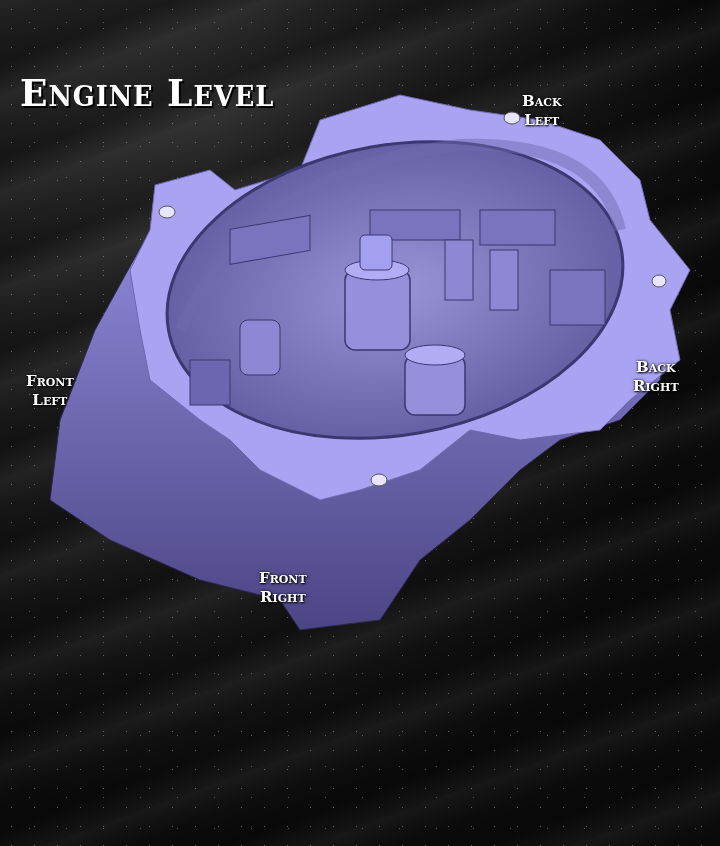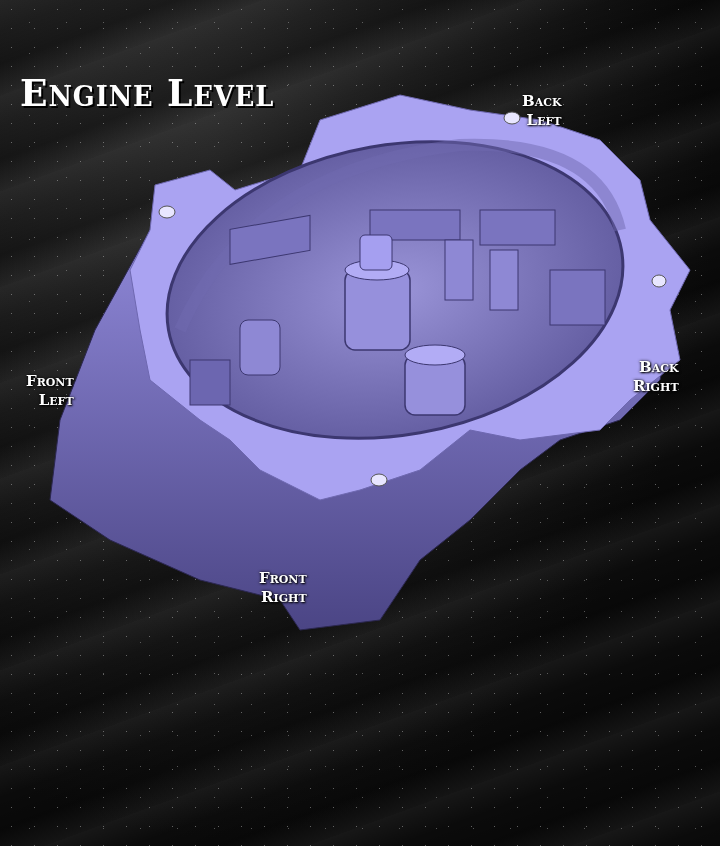--- a/index.html
+++ b/index.html
@@ -6,21 +6,21 @@
   body{width:720px;height:846px;overflow:hidden;background:#111;position:relative;font-family:"DejaVu Serif",serif;}
   .bg{position:absolute;inset:0;background:
       repeating-linear-gradient(160deg,rgba(255,255,255,0.05) 0px,rgba(255,255,255,0.0) 30px,rgba(0,0,0,0.25) 60px,rgba(255,255,255,0.04) 90px),
       radial-gradient(ellipse at 30% 20%,#2a2a2a,#0b0b0b 70%);}
   .stars{position:absolute;inset:0;background-image:
       radial-gradient(#fff 0.6px,transparent 1px),
       radial-gradient(#ddd 0.5px,transparent 1px);
       background-size:23px 19px,37px 31px;background-position:0 0,11px 7px;opacity:0.35;}
   svg.model{position:absolute;left:0;top:0;}
   .title{position:absolute;left:20px;top:70px;font-family:"DejaVu Serif",serif;font-weight:bold;font-size:38px;color:#fff;letter-spacing:1px;font-variant:small-caps;text-shadow:2px 2px 0 #000;transform:scaleX(0.95);transform-origin:left;}
-  .lbl{position:absolute;color:#fff;font-weight:bold;font-size:15px;line-height:19px;text-align:right;font-variant:small-caps;text-shadow:1px 1px 2px #000,0 0 3px #000;}
+  .lbl{position:absolute;color:#fff;font-weight:bold;font-size:15px;line-height:19px;text-align:center;font-variant:small-caps;text-shadow:1px 1px 2px #000,0 0 3px #000;}
   .lbl span{display:block;}
 </style>
 </head>
 <body>
 
 <div class="bg"></div>
 <div class="stars"></div>
 
 <svg class="model" width="720" height="846" viewBox="0 0 720 846">
   <defs>

